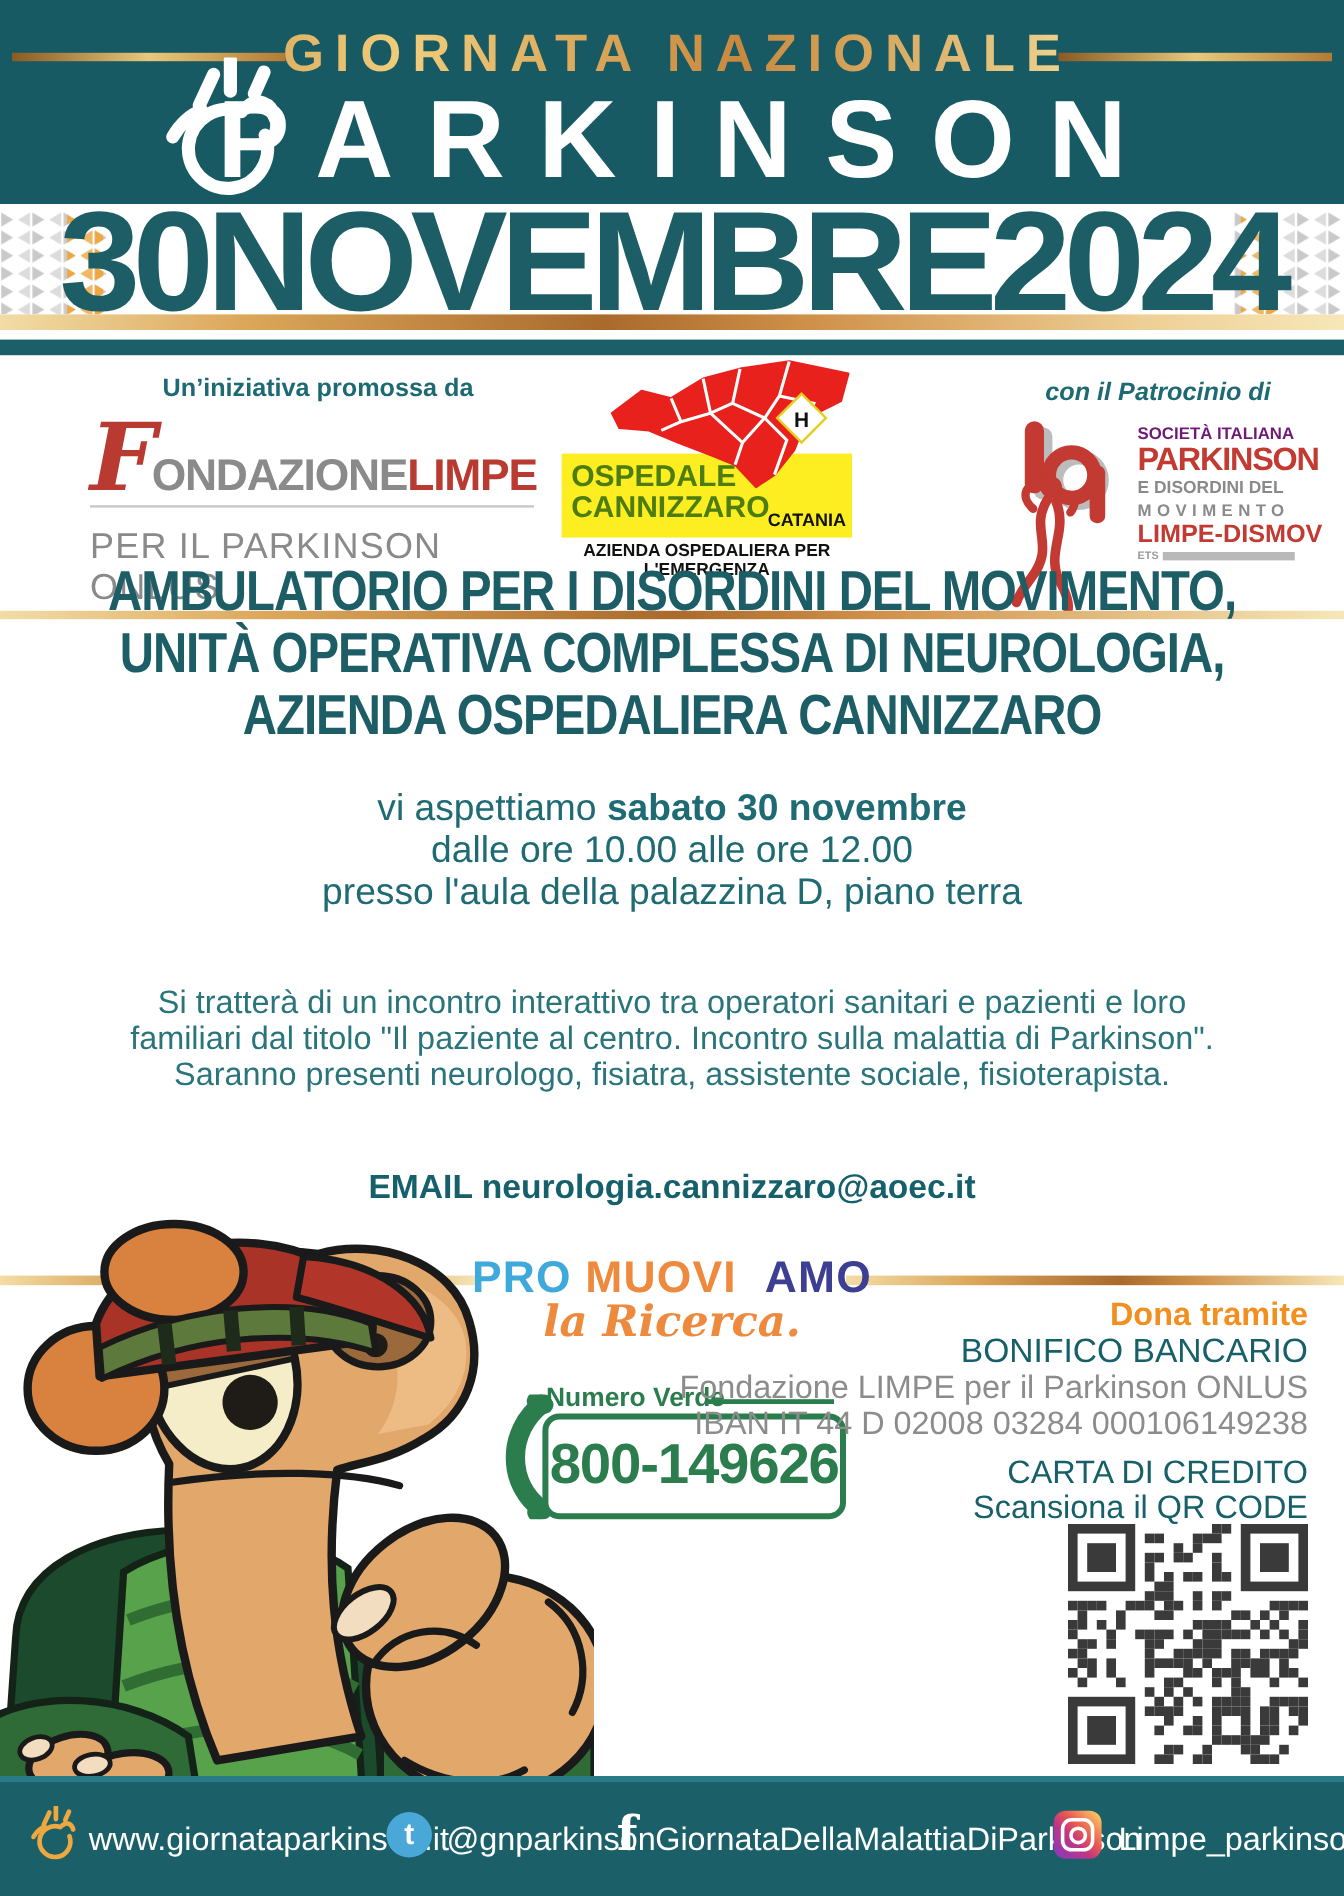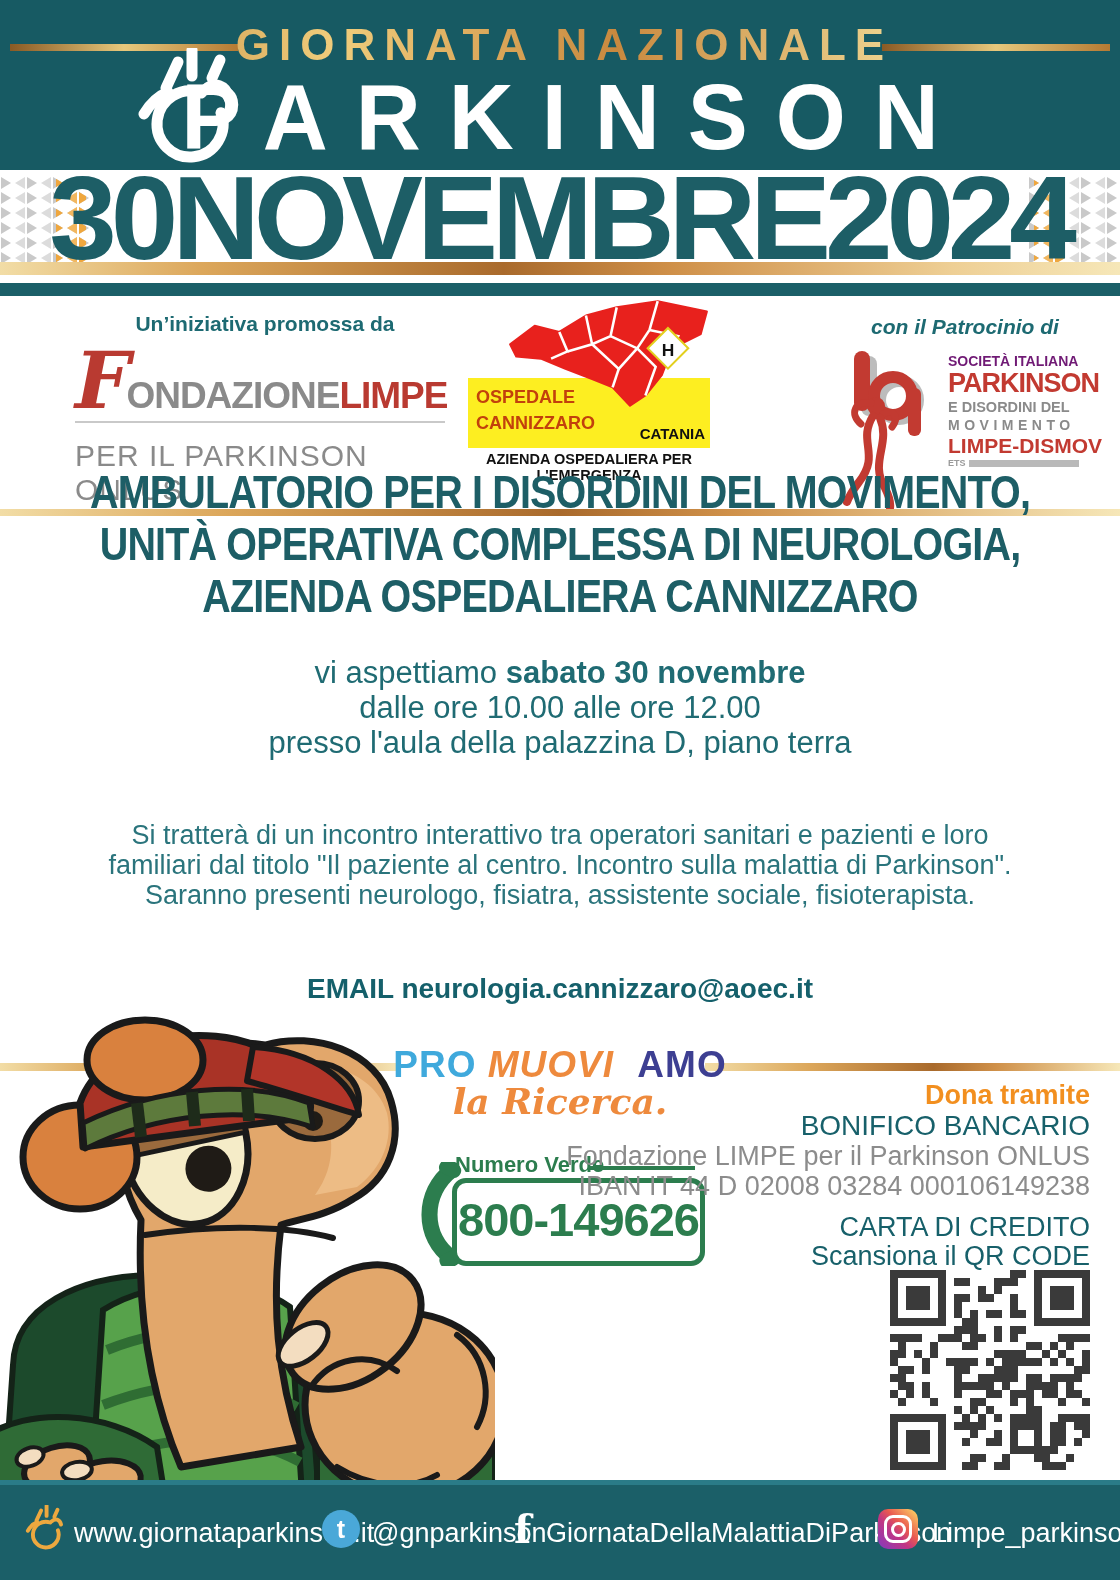--- a/index.html
+++ b/index.html
@@ -39,21 +39,21 @@
   .limpe{left:75px;top:342px;width:370px;}
   .limpe-row1{display:flex;align-items:baseline;}
   .limpe-f{font-family:"DejaVu Serif",serif;font-style:italic;font-weight:bold;font-size:78px;
            color:#b93a31;line-height:58px;margin-right:-4px;}
   .limpe-gray{font-size:37px;font-weight:bold;color:#8a8a8a;letter-spacing:-1px;}
   .limpe-red{font-size:37px;font-weight:bold;color:#b93a31;letter-spacing:-1px;}
   .limpe-row2{border-top:2px solid #c9c9c9;margin-top:4px;padding-top:16px;
               font-size:30px;color:#8a8a8a;letter-spacing:1px;}
   .cann{left:468px;top:298px;width:250px;height:165px;}
   .cann-yellow{position:absolute;left:0;top:80px;width:242px;height:70px;background:#fdee21;}
-  .cann-name{position:absolute;left:8px;top:6px;font-size:18px;font-weight:bold;color:#c2410c;line-height:26px;}
+  .cann-name{position:absolute;left:8px;top:6px;font-size:25px;font-weight:bold;color:#4d7c0f;line-height:26px;}
   .cann-city{position:absolute;right:5px;bottom:6px;font-size:15px;font-weight:bold;color:#111;}
   .cann-map{position:absolute;left:38px;top:-4px;}
   .cann-tag{position:absolute;left:-10px;top:153px;width:262px;text-align:center;font-size:14.5px;
             font-weight:bold;color:#111;}
   .dismov{left:845px;top:350px;display:flex;}
   .dismov-text{margin-left:8px;line-height:1;}
   .dm1{font-size:14px;font-weight:bold;color:#701a75;margin-top:4px;}
   .dm2{font-size:27px;font-weight:bold;color:#c23a31;margin-top:2px;letter-spacing:-1px;}
   .dm3{font-size:14.5px;font-weight:bold;color:#8a8a8a;margin-top:3px;}
   .dm4{font-size:14px;font-weight:bold;color:#8a8a8a;letter-spacing:4.5px;margin-top:3px;}
@@ -79,21 +79,21 @@
         font-size:28px;line-height:31px;}
 
   
   .pm-line{top:1063px;height:8px;z-index:0;
            background:linear-gradient(90deg,#f2dda6,#dca75b 25%,#a96a2c 55%,#cf9049 70%,#f6e7b8);}
   .pm-line.l{left:0;width:400px;}
   .pm-line.r{left:705px;width:415px;}
   .pm-text{left:0;top:1044px;width:1120px;text-align:center;font-weight:bold;font-size:37px;
            letter-spacing:1px;z-index:1;}
   .pm-text .p1{color:#3fa9dc;}
-  .pm-text .p2{color:#ee8a3d;margin-left:0;font-style:italic;}
+  .pm-text .p2{color:#ee8a3d;margin-left:0;}
   .pm-text .p3{color:#3d3f92;margin-left:12px;}
   .pm-script{left:0;top:1080px;width:1120px;text-align:center;z-index:1;
              font-family:"DejaVu Serif",serif;font-style:italic;font-weight:bold;
              font-size:36px;color:#ee8a3d;}
 
   
   .nv{z-index:3;}
   .nv-label{left:455px;top:1152px;font-size:22px;font-weight:bold;color:#2c7d4e;}
   .nv-line{left:588px;top:1166px;width:107px;height:4px;background:#2c7d4e;}
   .nv-box{left:452px;top:1178px;width:243px;height:78px;border:5px solid #2c7d4e;border-radius:14px;

